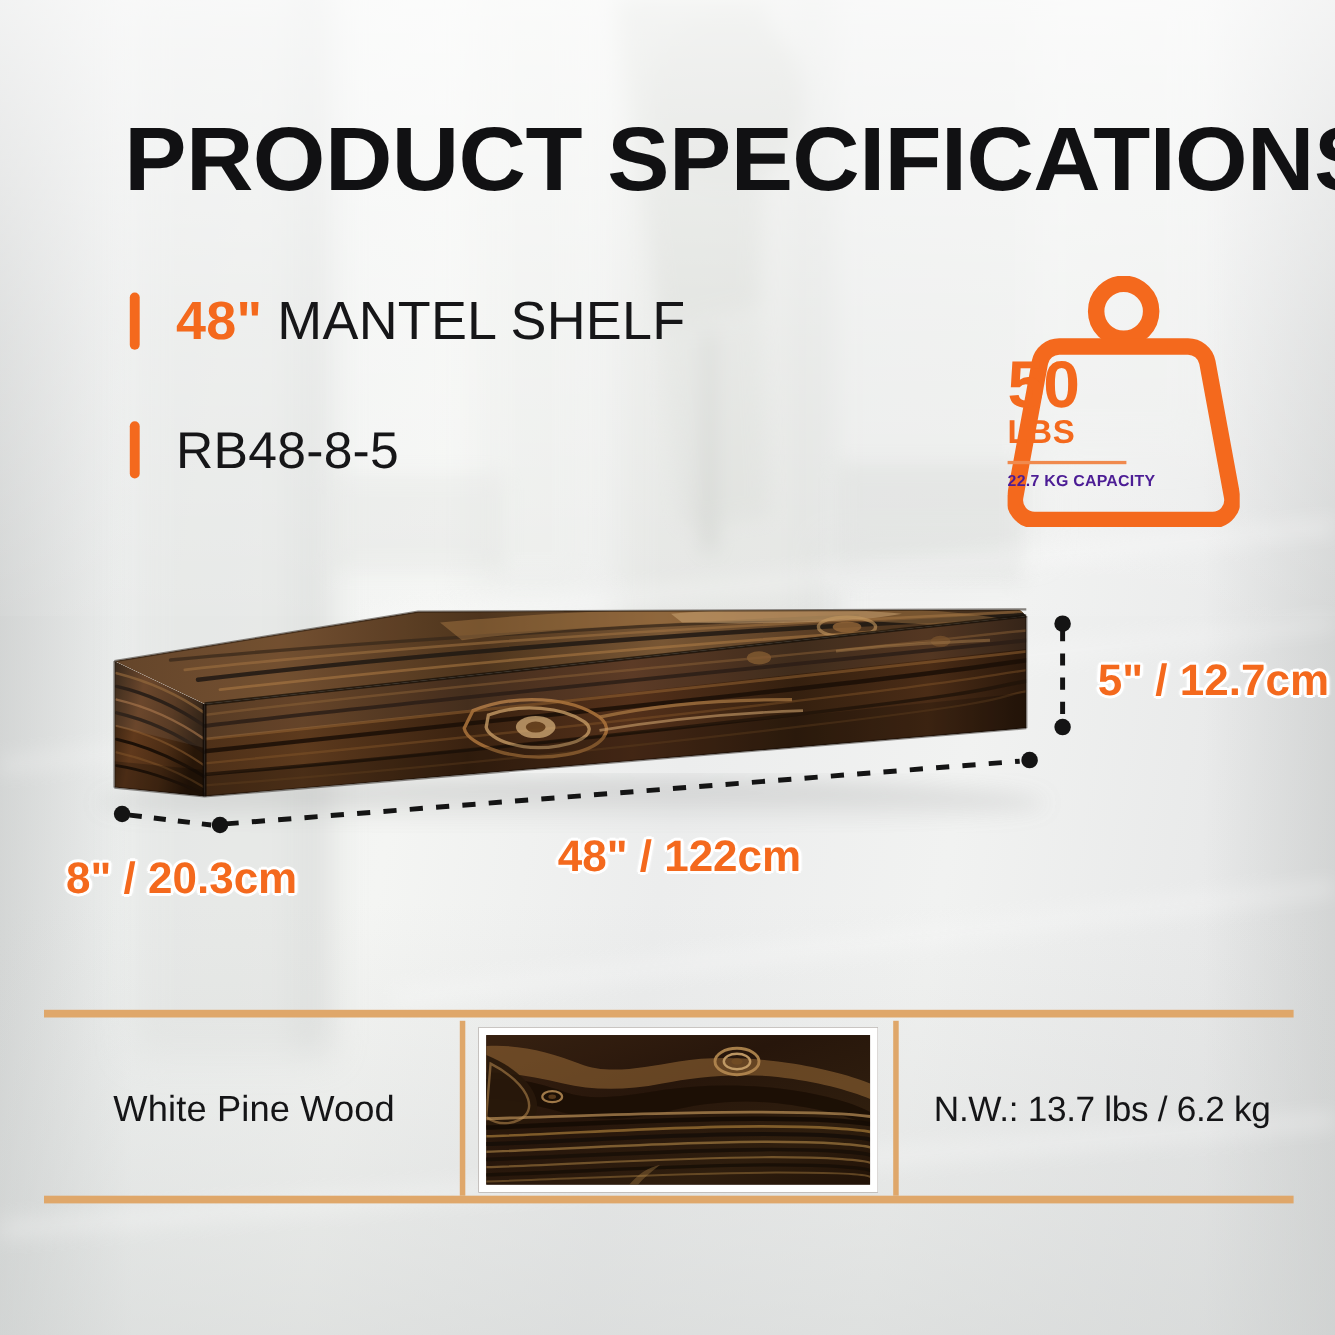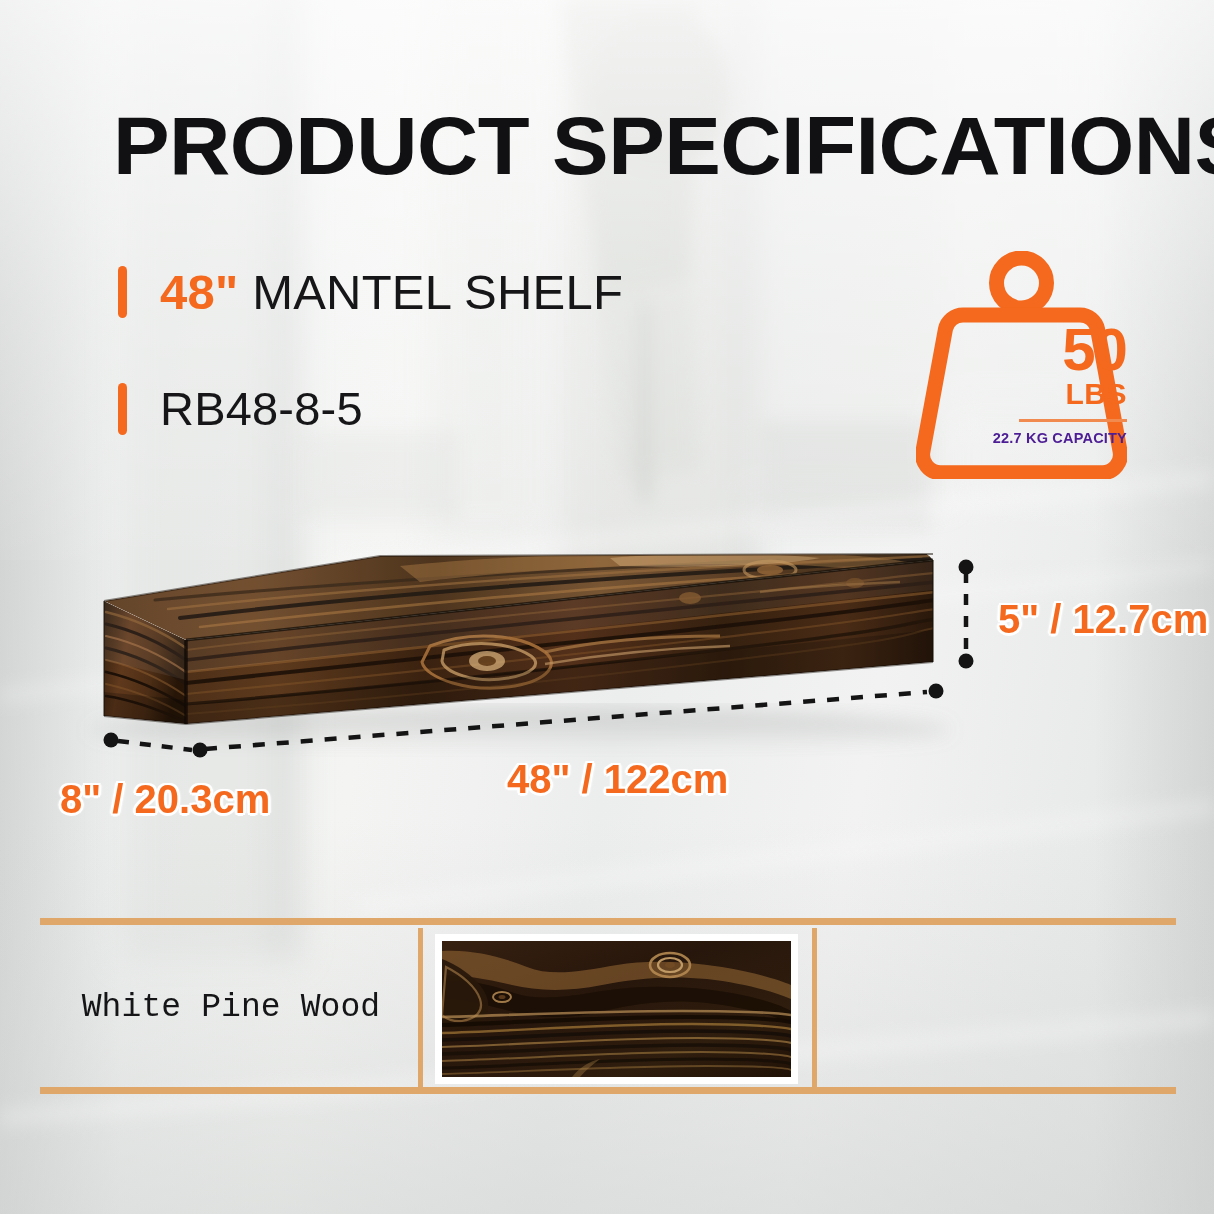--- a/index.html
+++ b/index.html
@@ -31,21 +31,21 @@
   .spec-text{margin-left:33px;font-size:49px;line-height:52px;color:#161618;white-space:nowrap;letter-spacing:.2px;}
   .spec-text .hl{color:#f4691d;font-weight:700;}
   #specRow1{left:118px;top:266px;}
   #specRow2{left:118px;top:383px;}
   #specRow2 .spec-text{font-size:47px;text-align:center;}
 
   
   .badge{position:absolute;left:916px;top:251px;width:211px;height:228px;}
   .badge svg{position:absolute;inset:0;}
   .badge-inner{position:absolute;left:0;top:0;width:211px;height:228px;
-    display:flex;flex-direction:column;align-items:flex-end;justify-content:flex-start;
+    display:flex;flex-direction:column;align-items:flex-start;justify-content:flex-start;
     padding-top:72px;box-sizing:border-box;}
   .badge-lbsnum{font-weight:700;font-size:60px;line-height:54px;color:#f4691d;letter-spacing:-1px;}
   .badge-lbs{font-weight:700;font-size:30px;line-height:34px;color:#f4691d;letter-spacing:.5px;margin-top:0;}
   .badge-rule{width:108px;height:2.5px;background:#f08a4e;margin-top:8px;}
   .badge-cap{font-weight:700;font-size:14.5px;line-height:18px;color:#4c1d95;letter-spacing:.2px;margin-top:7px;white-space:nowrap;}
 
   
   #product{position:absolute;left:0;top:0;width:1214px;height:1214px;pointer-events:none;}
 
   .dim-label{position:absolute;font-weight:700;color:#f4691d;white-space:nowrap;
@@ -61,21 +61,21 @@
   .infobar{position:absolute;left:40px;top:918px;width:1136px;height:176px;}
   .rule-h{position:absolute;left:0;width:1136px;height:7px;background:#dfa76a;}
   .rule-top{top:0;}
   .rule-bot{top:169px;}
   .rule-v{position:absolute;top:10px;width:5px;height:159px;background:#dfa76a;}
   #ruleV1{left:378px;}
   #ruleV2{left:772px;}
 
   .cell{position:absolute;display:flex;align-items:center;justify-content:center;text-align:center;}
   #cellMaterial{left:8px;top:10px;width:366px;height:159px;flex-direction:column;}
-  #cellMaterial .line{font-size:33px;line-height:47px;color:#151517;white-space:nowrap;letter-spacing:.1px;font-family:Liberation Mono, monospace;}
+  #cellMaterial .line{font-size:33px;line-height:47px;color:#151517;white-space:nowrap;letter-spacing:.1px;}
   #cellWeight{left:788px;top:10px;width:348px;height:159px;}
   #cellWeight .line{font-size:32px;line-height:40px;color:#151517;white-space:nowrap;letter-spacing:-.3px;}
 
   .swatch{position:absolute;left:435px;top:934px;width:363px;height:150px;
     border:7px solid #ffffff;box-sizing:border-box;background:#2c1b10;overflow:hidden;}
   .swatch svg{display:block;width:100%;height:100%;}
 </style>
 </head>
 <body>
 
@@ -300,20 +300,23 @@
   <div class="infobar">
     <div class="rule-h rule-top"></div>
     <div class="rule-h rule-bot"></div>
     <div class="rule-v" id="ruleV1"></div>
     <div class="rule-v" id="ruleV2"></div>
 
     <div class="cell" id="cellMaterial">
       <div class="line">White Pine Wood</div>
     </div>
 
+    <div class="cell" id="cellWeight">
+      <div class="line">N.W.: 13.7 lbs / 6.2 kg</div>
+    </div>
   </div>
 
   <div class="swatch">
     <svg viewBox="0 0 349 136" preserveAspectRatio="none">
       <defs>
         <linearGradient id="swBg" x1="0" y1="0" x2="1" y2="1">
           <stop offset="0" stop-color="#3b2312"></stop>
           <stop offset="0.4" stop-color="#2a180c"></stop>
           <stop offset="0.75" stop-color="#32200f"></stop>
           <stop offset="1" stop-color="#241408"></stop>

